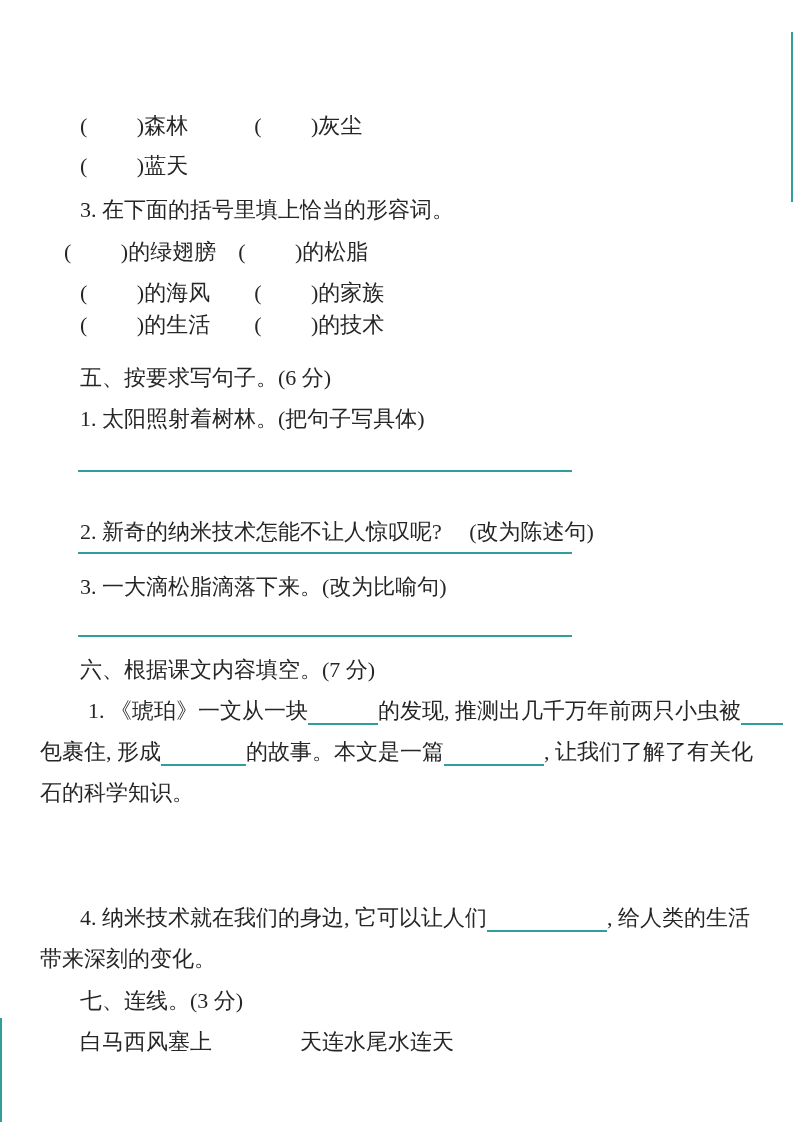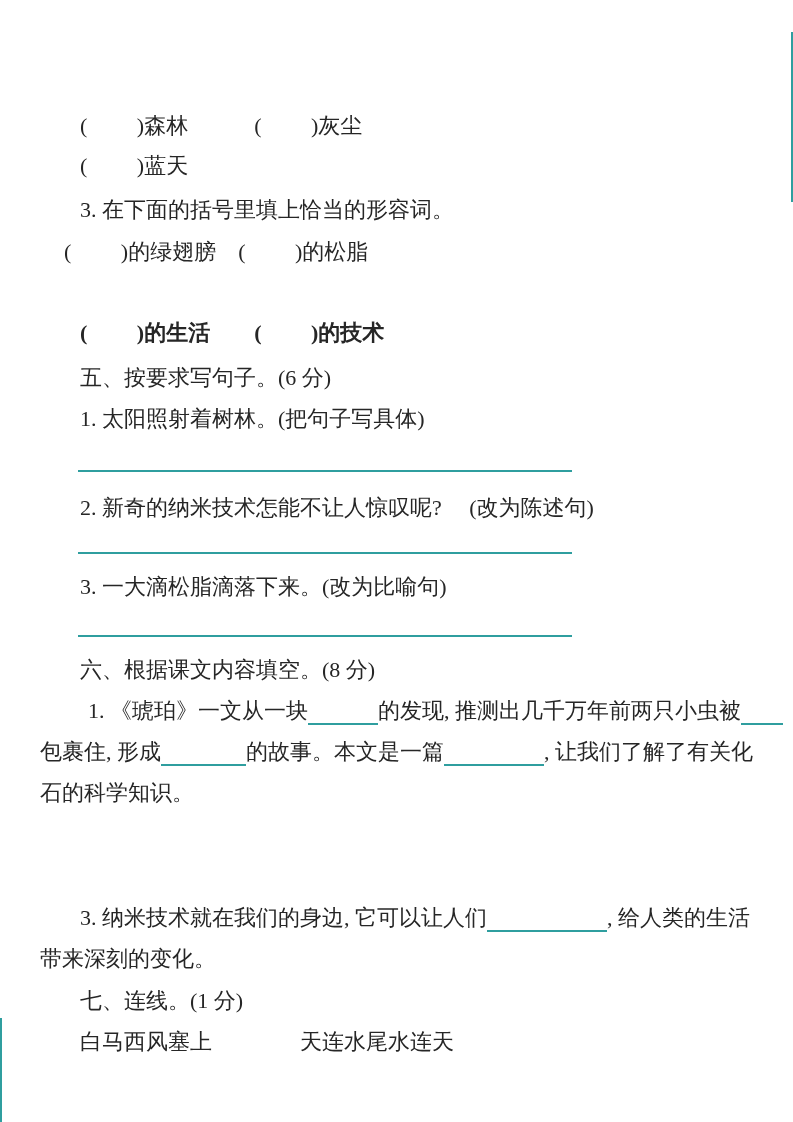--- a/index.html
+++ b/index.html
@@ -39,31 +39,32 @@
   }
 </style>
 </head>
 <body>
 
 <div class="page" id="page">
     <div class="line" style="left: 80px; top: 80px;"><span>(　　 )森林　　　(　　 )灰尘</span></div>
     <div class="line" style="left: 80px; top: 120px;"><span>(　　 )蓝天</span></div>
     <div class="line" style="left: 80px; top: 164px;"><span>3. 在下面的括号里填上恰当的形容词。</span></div>
     <div class="line" style="left: 64px; top: 206px;"><span>(　　 )的绿翅膀　(　　 )的松脂</span></div>
-    <div class="line" style="left: 80px; top: 287px; font-weight: bold;"><span>(　　 )的生活　　(　　 )的技术</span></div>
+    <div class="line" style="left: 80px; top: 247px;"><span>(　　 )的海风　　(　　 )的家族</span></div>
+    <div class="line" style="left: 80px; top: 279px;"><span>(　　 )的生活　　(　　 )的技术</span></div>
     <div class="line" style="left: 80px; top: 332px;"><span>五、按要求写句子。(6 分)</span></div>
     <div class="line" style="left: 80px; top: 373px;"><span>1. 太阳照射着树林。(把句子写具体)</span></div>
     <div class="rule" style="left: 78px; top: 438px; width: 494px;"></div>
-    <div class="line" style="left: 80px; top: 462px;"><span>2. 新奇的纳米技术怎能不让人惊叹呢?　 (改为陈述句)</span></div>
+    <div class="line" style="left: 80px; top: 486px;"><span>2. 新奇的纳米技术怎能不让人惊叹呢?　 (改为陈述句)</span></div>
     <div class="rule" style="left: 78px; top: 520px; width: 494px;"></div>
     <div class="line" style="left: 80px; top: 541px;"><span>3. 一大滴松脂滴落下来。(改为比喻句)</span></div>
     <div class="rule" style="left: 78px; top: 603px; width: 494px;"></div>
-    <div class="line" style="left: 80px; top: 624px;"><span>六、根据课文内容填空。(8 分)</span></div>
+    <div class="line" style="left: 80px; top: 624px;"><span>六、根据课文内容填空。(7 分)</span></div>
     <div class="line" style="left: 88px; top: 665px;"><span>1. 《琥珀》一文从一块</span><span class="blank" style="width: 70px;"></span><span>的发现, 推测出几千万年前两只小虫被</span><span class="blank" style="width: 42px;"></span></div>
     <div class="line" style="left: 40px; top: 706px;"><span>包裹住, 形成</span><span class="blank" style="width: 85px;"></span><span>的故事。本文是一篇</span><span class="blank" style="width: 100px;"></span><span>, 让我们了解了有关化</span></div>
     <div class="line" style="left: 40px; top: 747px;"><span>石的科学知识。</span></div>
-    <div class="line" style="left: 80px; top: 872px;"><span>3. 纳米技术就在我们的身边, 它可以让人们</span><span class="blank" style="width: 120px;"></span><span>, 给人类的生活</span></div>
+    <div class="line" style="left: 80px; top: 872px;"><span>4. 纳米技术就在我们的身边, 它可以让人们</span><span class="blank" style="width: 120px;"></span><span>, 给人类的生活</span></div>
     <div class="line" style="left: 40px; top: 913px;"><span>带来深刻的变化。</span></div>
-    <div class="line" style="left: 80px; top: 955px;"><span>七、连线。(1 分)</span></div>
+    <div class="line" style="left: 80px; top: 955px;"><span>七、连线。(3 分)</span></div>
     <div class="line" style="left: 80px; top: 996px;"><span>白马西风塞上　　　　天连水尾水连天</span></div>
     <div class="edge" style="top: 0px; height: 170px; right: 0px;"></div>
     <div class="edge" style="top: 986px; height: 136px; left: 0px;"></div>
   </div>
 
 </body></html>

